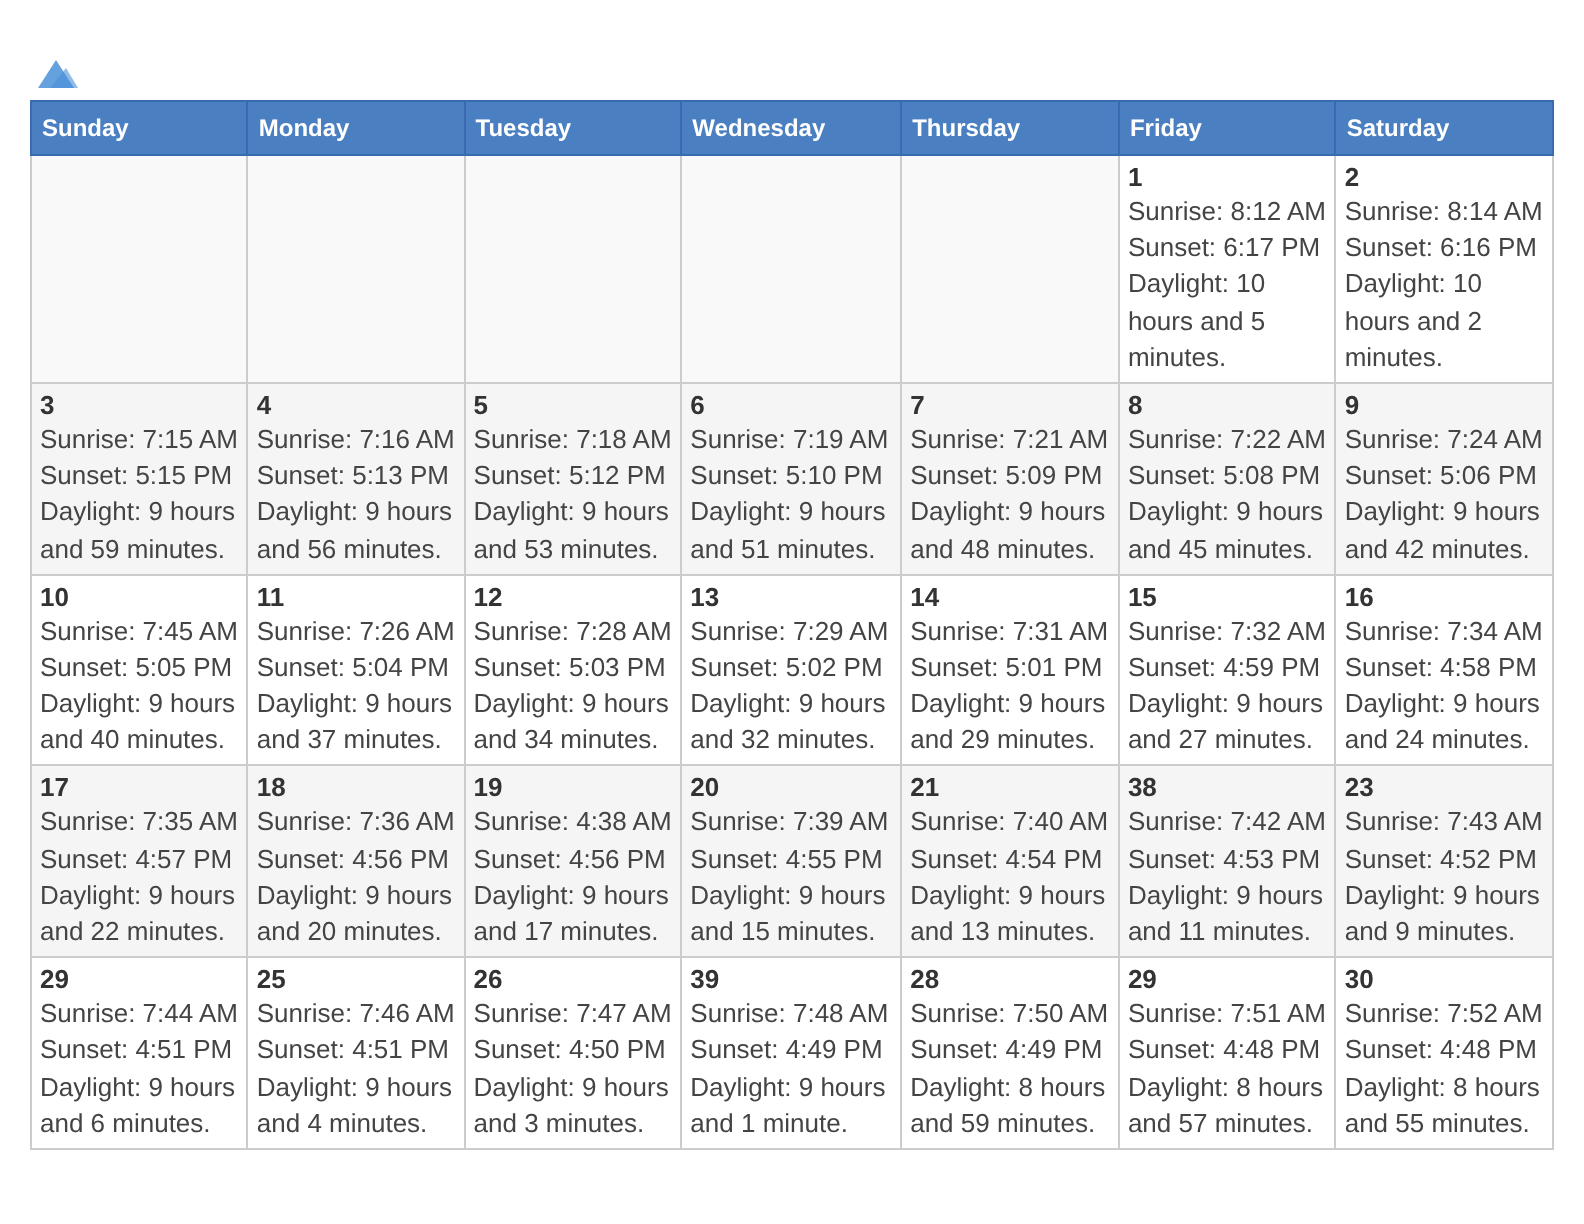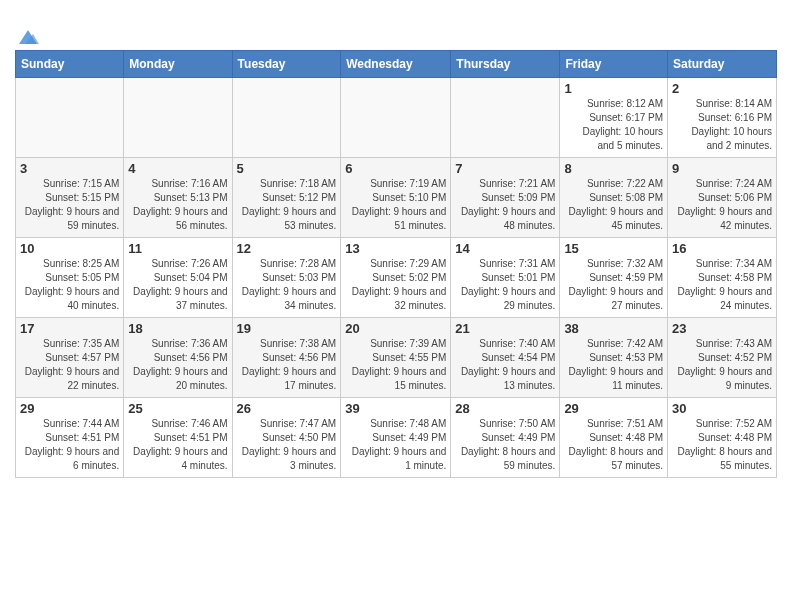--- a/index.html
+++ b/index.html
@@ -37,21 +37,21 @@
       height: 80px;
       font-size: 10px;
       color: #333;
       background: #fff;
     }
     
     .calendar tr:nth-child(even) td { background: #f5f5f5; }
     .calendar tr:nth-child(odd) td { background: #ffffff; }
     
     .day-num { font-size: 13px; font-weight: bold; color: #333; display: block; margin-bottom: 1px; }
-    .day-info { font-size: 10px; color: #444; line-height: 1.4; text-align: right; }
+    .day-info { font-size: 13px; color: #444; line-height: 1.4; }
     
     .empty { background: #f9f9f9 !important; }
   </style>
 </head>
 <body>
 
 <div class="page">
   <div class="header">
     <div class="logo">
       <div style="display:flex;flex-direction:column;align-items:flex-start;">
@@ -152,21 +152,21 @@
             <span class="day-num">9</span>
             <div class="day-info">Sunrise: 7:24 AM
 Sunset: 5:06 PM
 Daylight: 9 hours
 and 42 minutes.</div>
           </td>
         </tr>
         <tr>
           <td>
             <span class="day-num">10</span>
-            <div class="day-info">Sunrise: 8:25 AM
+            <div class="day-info">Sunrise: 7:45 AM
 Sunset: 5:05 PM
 Daylight: 9 hours
 and 40 minutes.</div>
           </td>
           <td>
             <span class="day-num">11</span>
             <div class="day-info">Sunrise: 7:26 AM
 Sunset: 5:04 PM
 Daylight: 9 hours
 and 37 minutes.</div>
@@ -217,21 +217,21 @@
           </td>
           <td>
             <span class="day-num">18</span>
             <div class="day-info">Sunrise: 7:36 AM
 Sunset: 4:56 PM
 Daylight: 9 hours
 and 20 minutes.</div>
           </td>
           <td>
             <span class="day-num">19</span>
-            <div class="day-info">Sunrise: 7:38 AM
+            <div class="day-info">Sunrise: 4:38 AM
 Sunset: 4:56 PM
 Daylight: 9 hours
 and 17 minutes.</div>
           </td>
           <td>
             <span class="day-num">20</span>
             <div class="day-info">Sunrise: 7:39 AM
 Sunset: 4:55 PM
 Daylight: 9 hours
 and 15 minutes.</div>

